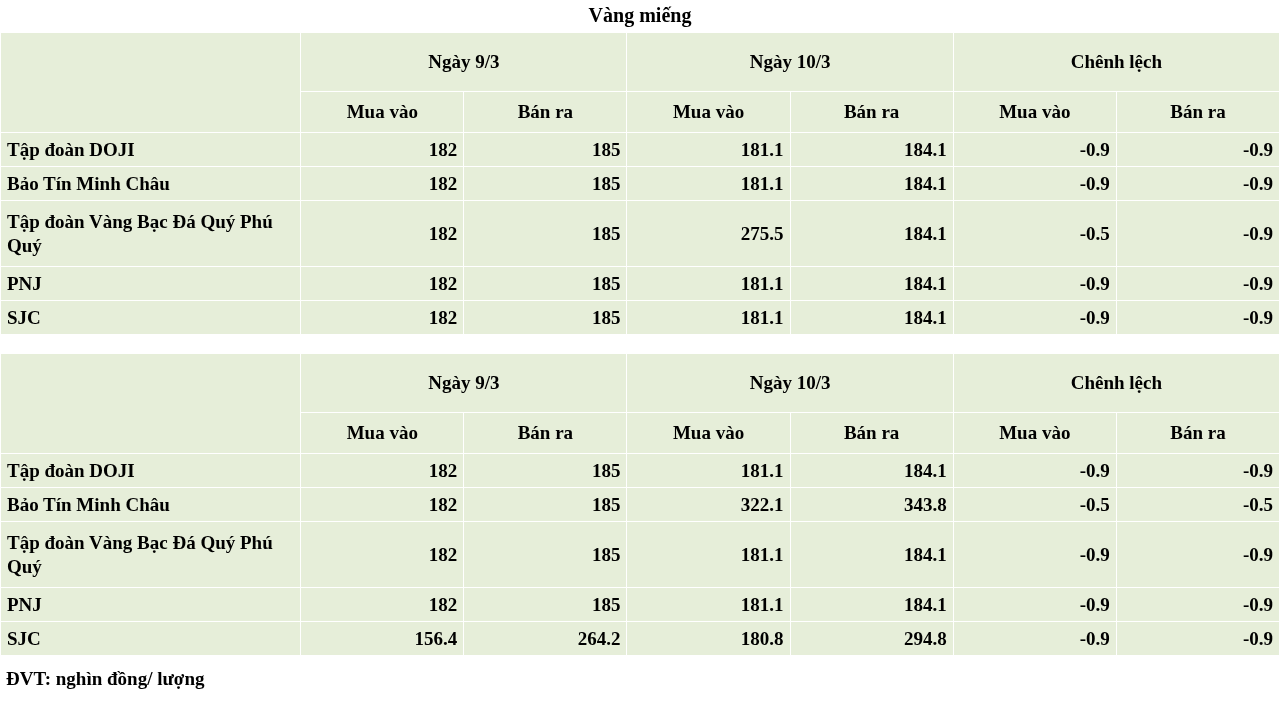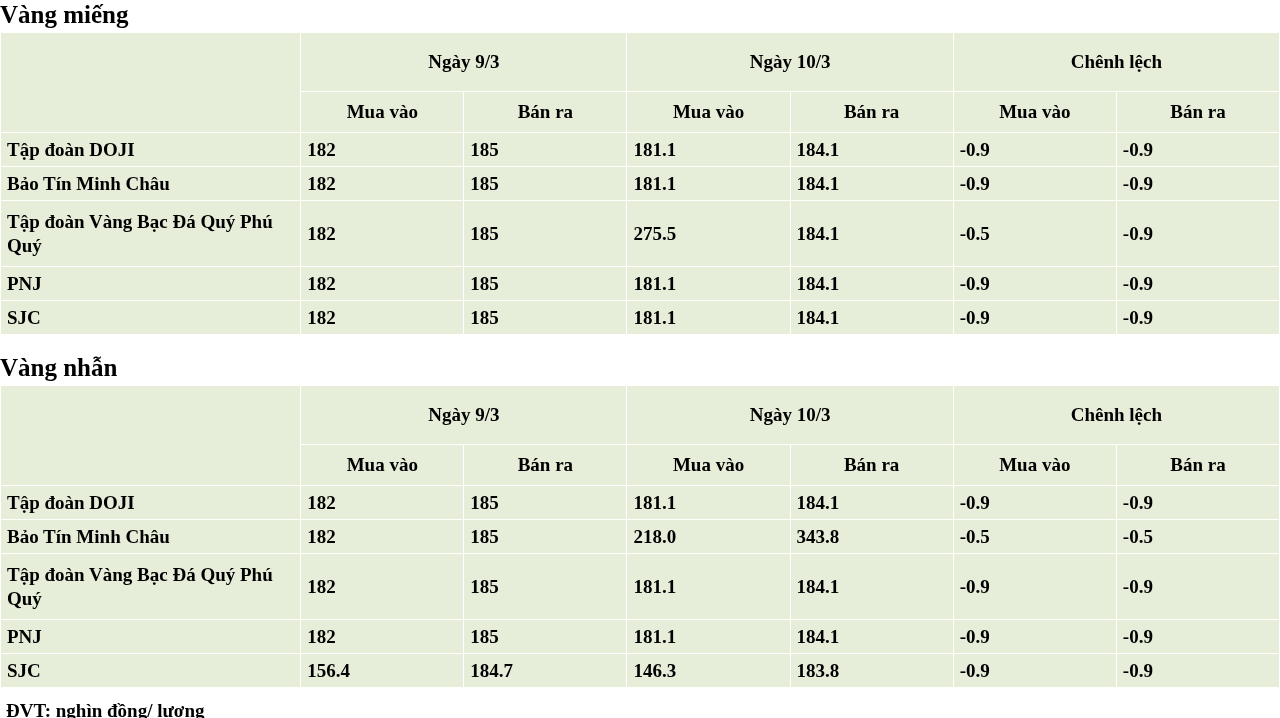--- a/index.html
+++ b/index.html
@@ -13,22 +13,23 @@
     font-family: "Liberation Serif", "DejaVu Serif", serif;
     color: #000000;
     overflow: hidden;
   }
   .page {
     width: 1280px;
     height: 718px;
     position: relative;
   }
   .section-title {
+    text-align: center;
     font-weight: bold;
-    font-size: 25px;
+    font-size: 20px;
     line-height: 26px;
     padding: 2px 0 4px 0;
   }
   table.gold {
     width: 1280px;
     border-collapse: collapse;
     table-layout: fixed;
     background: #e6eed9;
     padding-left: 30px;
   }
@@ -40,21 +41,21 @@
     padding: 3px 6px;
   }
   table.gold th {
     text-align: center;
   }
   td.name {
     text-align: left;
     padding-left: 6px;
   }
   td.val {
-    text-align: left;
+    text-align: right;
   }
   th.grp {
     font-size: 20px;
     height: 52px;
   }
   th.sub {
     font-size: 18px;
     height: 34px;
   }
   .corner {
@@ -156,21 +157,20 @@
         <td class="val">181.1</td>
         <td class="val">184.1</td>
         <td class="val">-0.9</td>
         <td class="val">-0.9</td>
       </tr>
     </tbody>
   </table>
 
   <div class="spacer"></div>
 
-  <div class="section-title">Vàng nhẫn</div>
 
   <table class="gold">
     <colgroup>
       <col style="width:300px">
       <col style="width:163px">
       <col style="width:163px">
       <col style="width:163px">
       <col style="width:163px">
       <col style="width:163px">
       <col style="width:163px">
@@ -198,21 +198,21 @@
         <td class="val">185</td>
         <td class="val">181.1</td>
         <td class="val">184.1</td>
         <td class="val">-0.9</td>
         <td class="val">-0.9</td>
       </tr>
       <tr class="row-h">
         <td class="name">Bảo Tín Minh Châu</td>
         <td class="val">182</td>
         <td class="val">185</td>
-        <td class="val">218.0</td>
+        <td class="val">322.1</td>
         <td class="val">343.8</td>
         <td class="val">-0.5</td>
         <td class="val">-0.5</td>
       </tr>
       <tr class="row-h2">
         <td class="name"><span class="namecell-wrap">Tập đoàn Vàng Bạc Đá Quý Phú Quý</span></td>
         <td class="val">182</td>
         <td class="val">185</td>
         <td class="val">181.1</td>
         <td class="val">184.1</td>
@@ -224,23 +224,23 @@
         <td class="val">182</td>
         <td class="val">185</td>
         <td class="val">181.1</td>
         <td class="val">184.1</td>
         <td class="val">-0.9</td>
         <td class="val">-0.9</td>
       </tr>
       <tr class="row-h">
         <td class="name">SJC</td>
         <td class="val">156.4</td>
-        <td class="val">184.7</td>
-        <td class="val">146.3</td>
-        <td class="val">183.8</td>
+        <td class="val">264.2</td>
+        <td class="val">180.8</td>
+        <td class="val">294.8</td>
         <td class="val">-0.9</td>
         <td class="val">-0.9</td>
       </tr>
     </tbody>
   </table>
 
   <div class="footnote">ĐVT: nghìn đồng/ lượng</div>
 
 </div>
 

